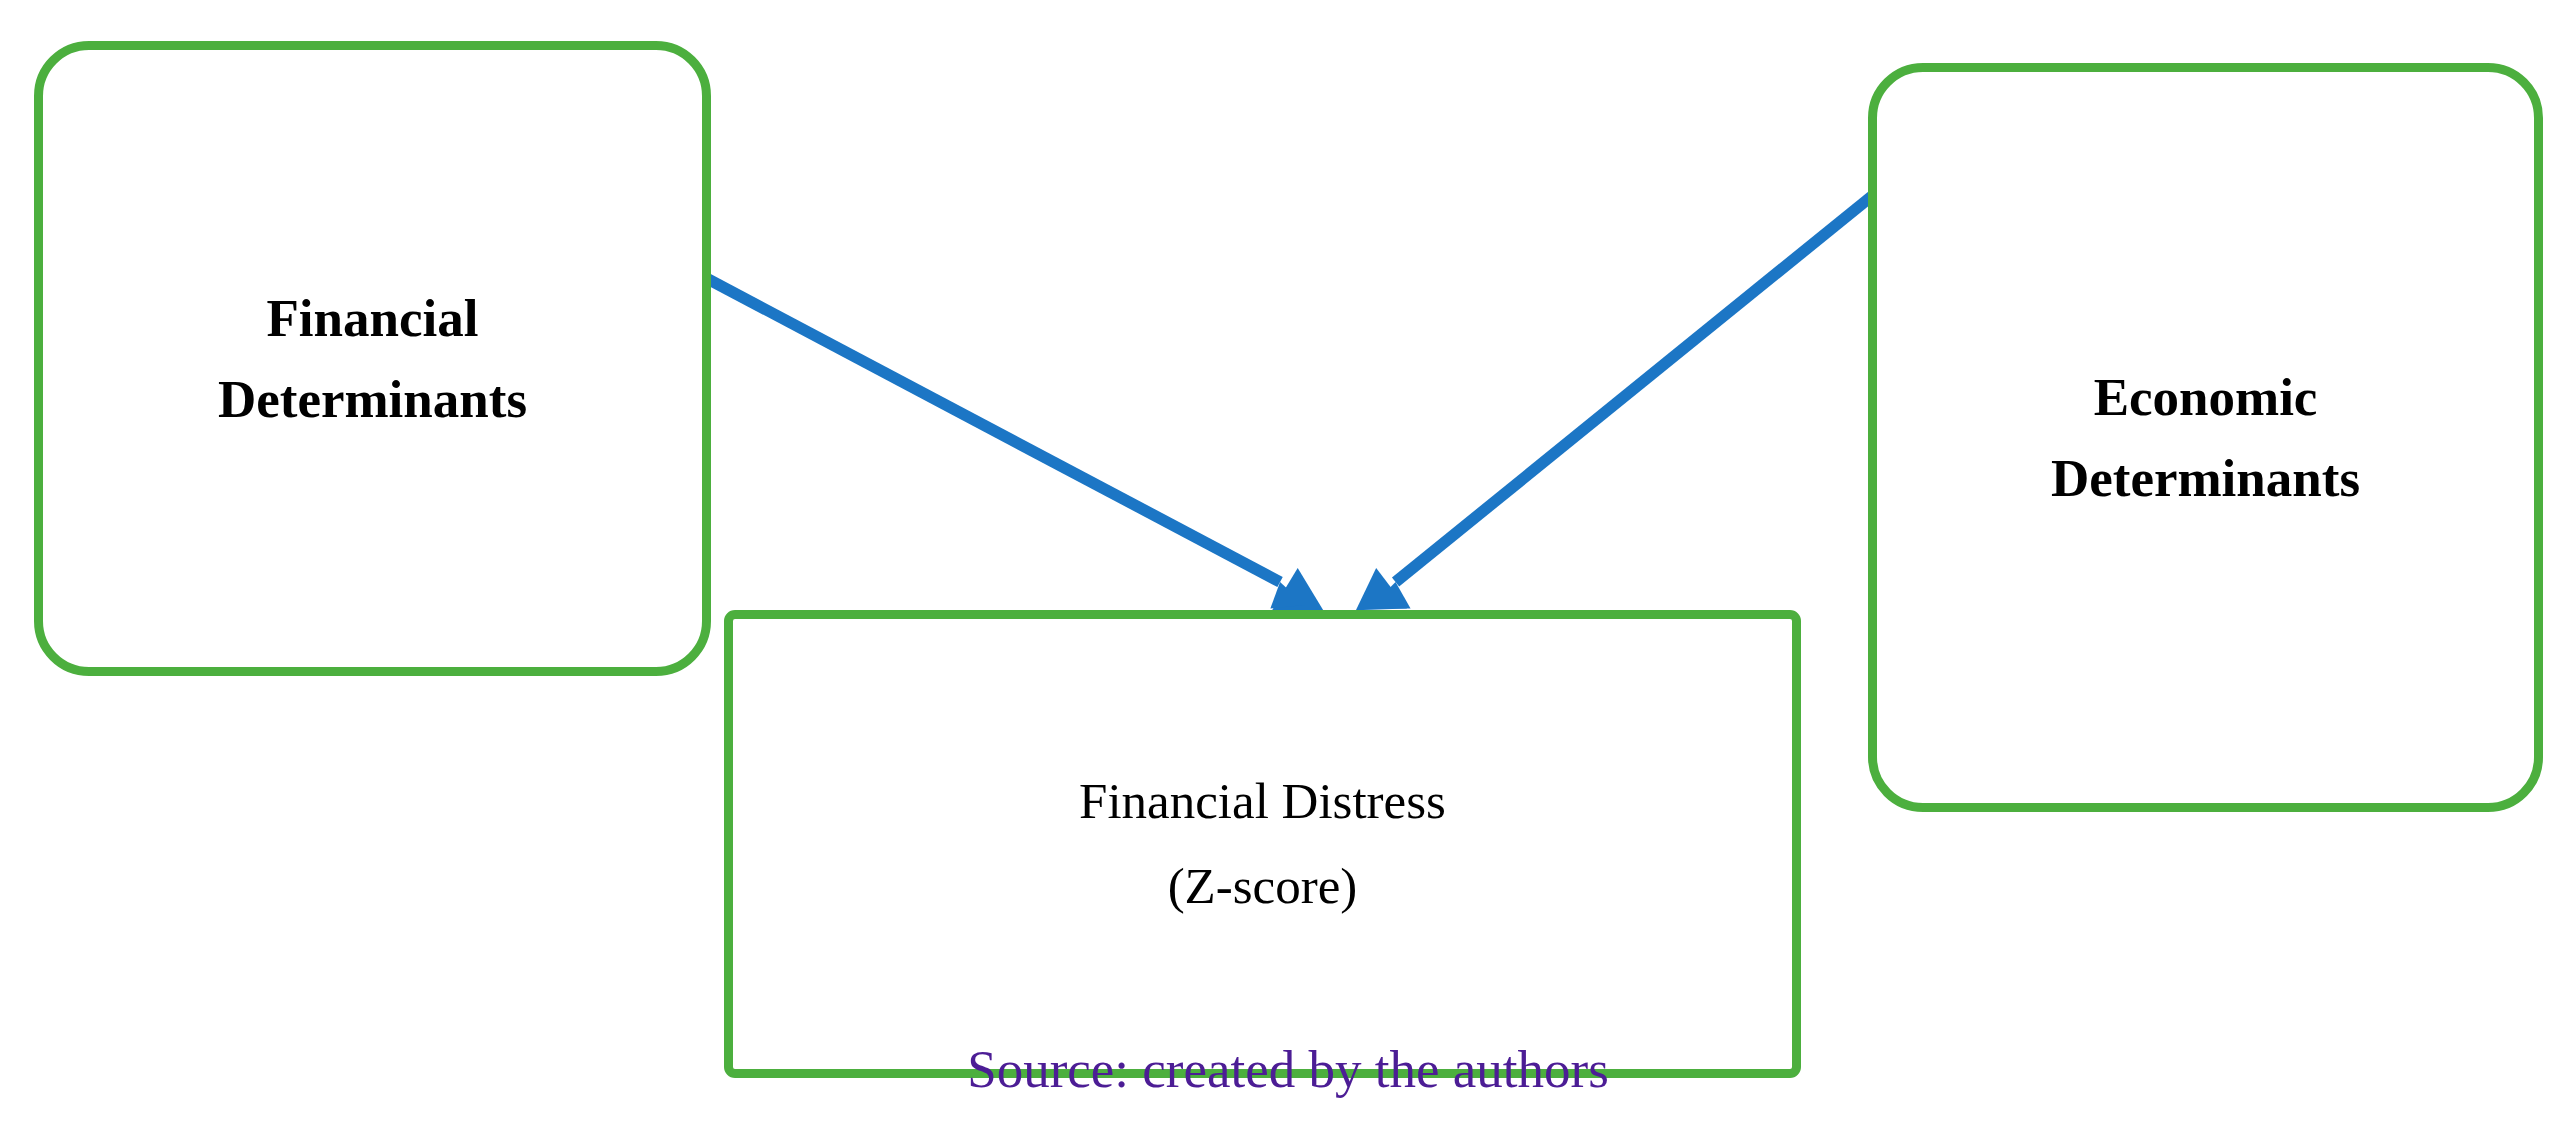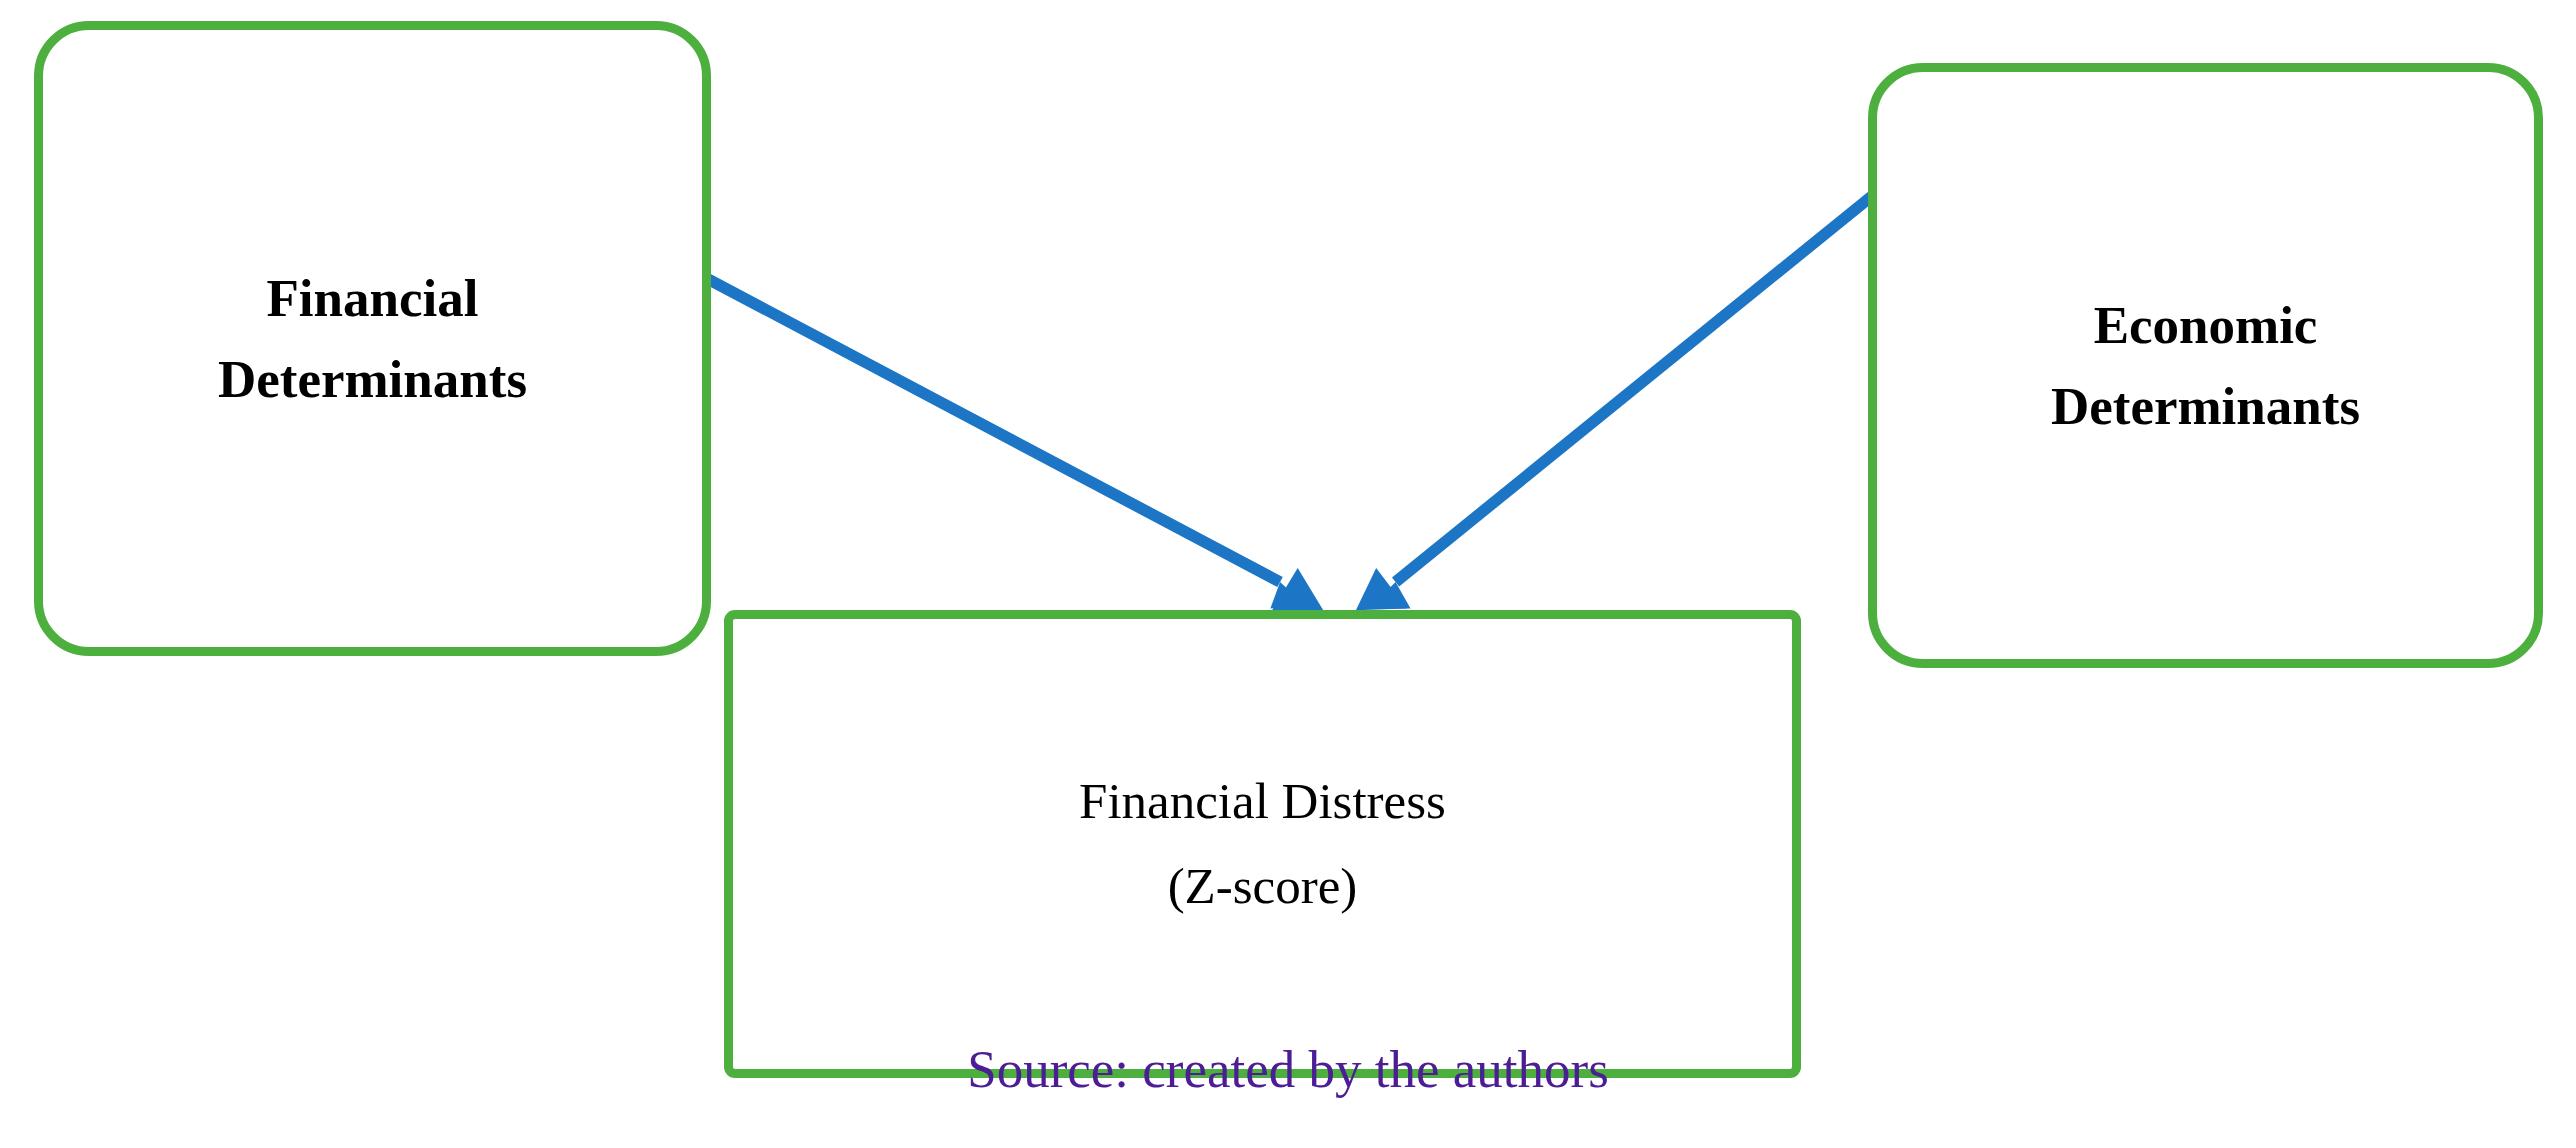--- a/index.html
+++ b/index.html
@@ -32,39 +32,39 @@
     z-index: 2;
   }
   .node .line {
     display: block;
     white-space: nowrap;
   }
 
   
   #node-financial {
     left: 34px;
-    top: 21px;
+    top: 41px;
     width: 677px;
     height: 635px;
     border-width: 9.7px;
     border-radius: 55px;
   }
   #node-financial .line {
     font-size: 53px;
     font-weight: bold;
     line-height: 1.22;
   }
   #node-financial .l1 { margin-bottom: 16px; }
 
   
   #node-economic {
     left: 1868px;
     top: 63px;
     width: 675px;
-    height: 605px;
+    height: 749px;
     border-width: 9.7px;
     border-radius: 55px;
   }
   #node-economic .line {
     font-size: 53px;
     font-weight: bold;
     line-height: 1.22;
   }
   #node-economic .l1 { margin-bottom: 16px; }
 

